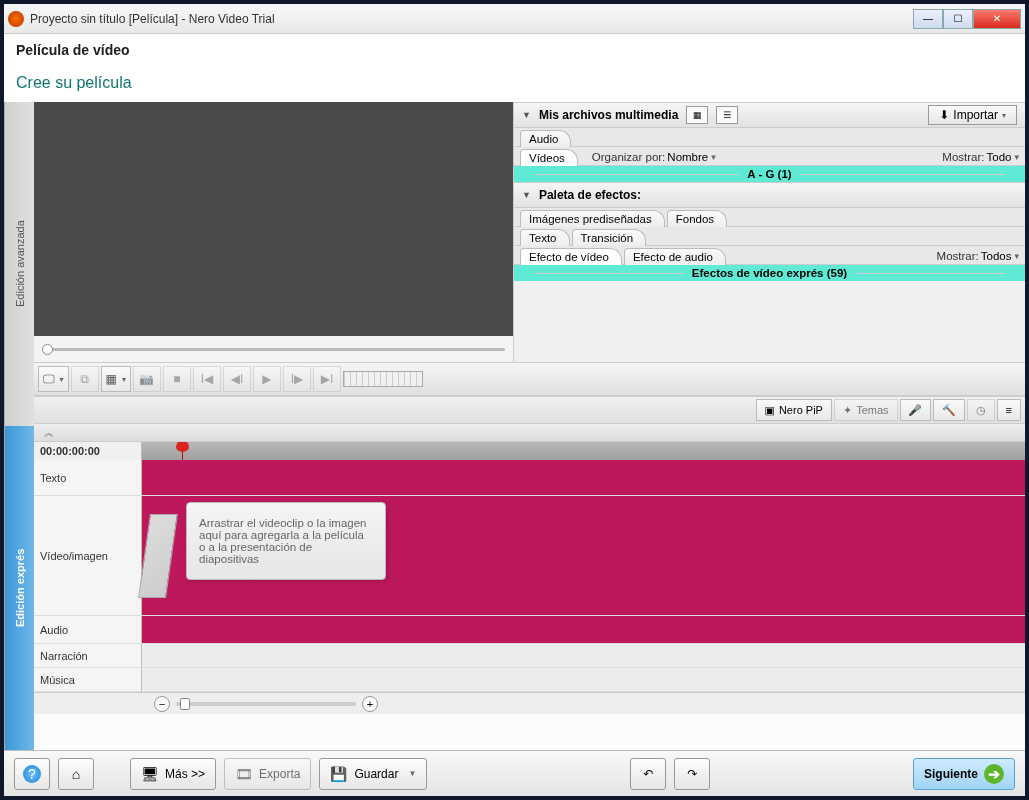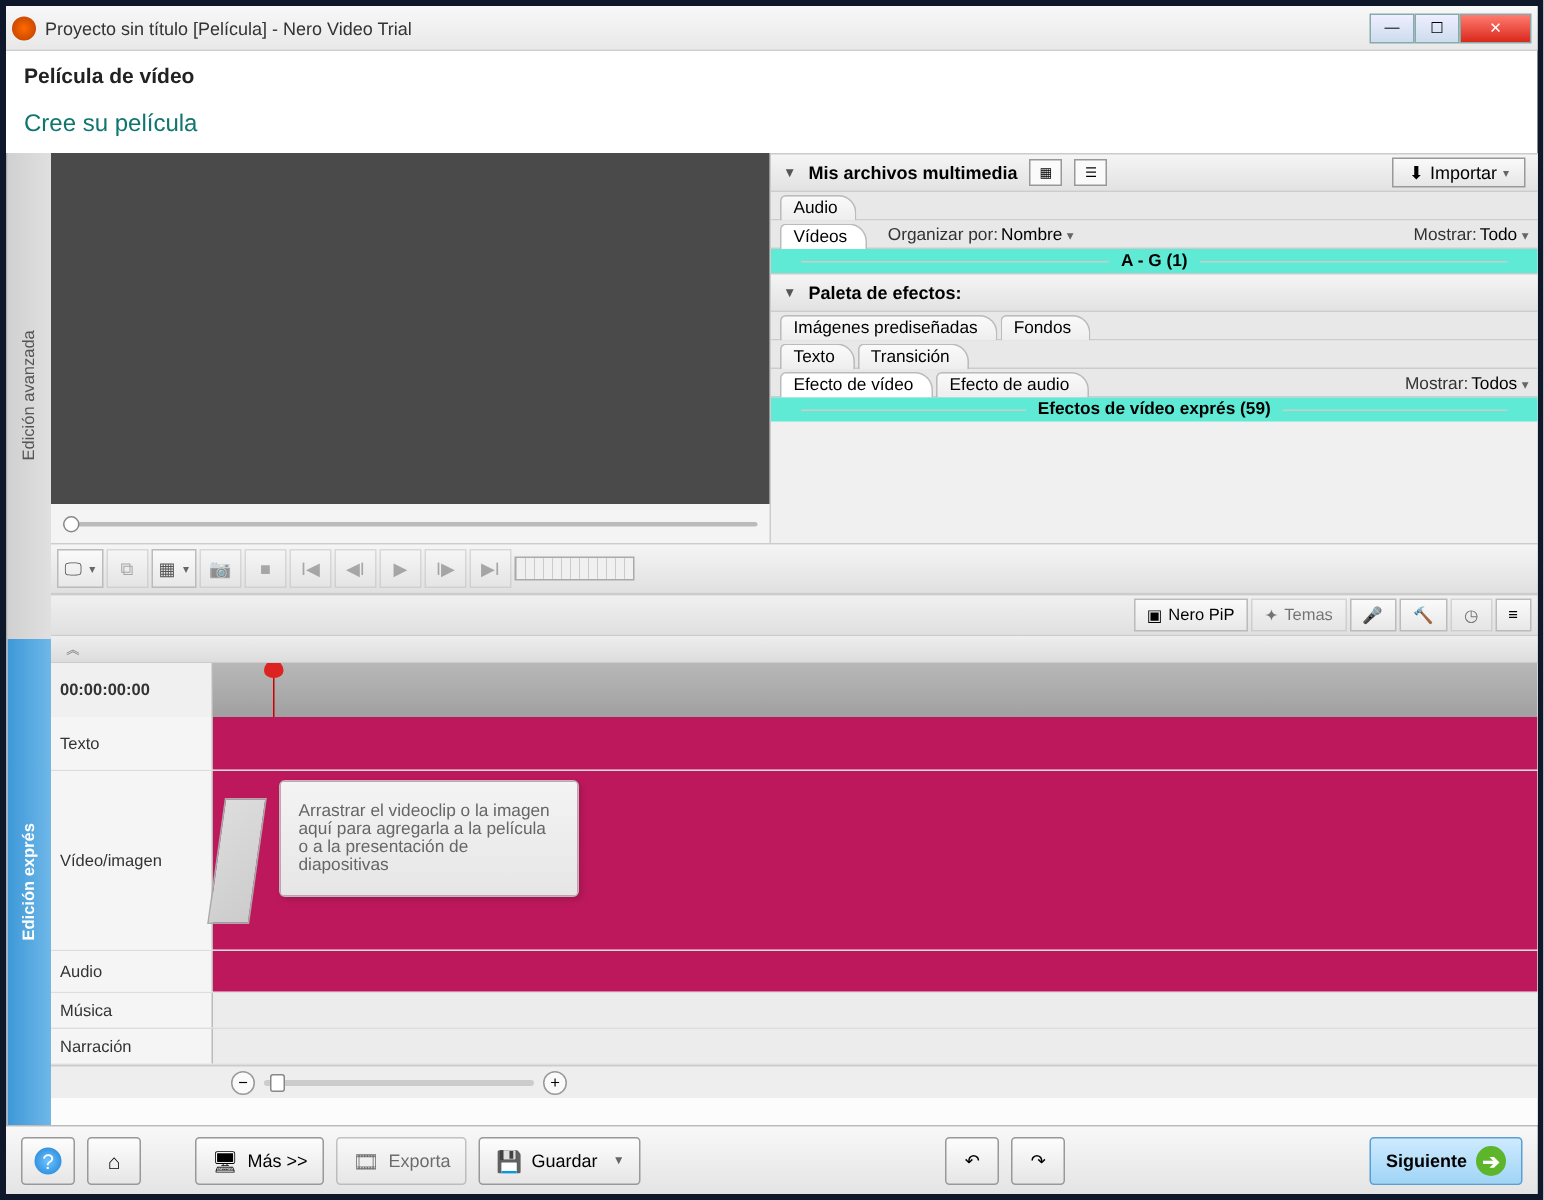--- a/index.html
+++ b/index.html
@@ -56,21 +56,21 @@
 .tb-btn { min-width: 28px; height: 26px; border: 1px solid #bbb; background: linear-gradient(#fafafa,#e8e8e8); display: flex; align-items: center; justify-content: center; font-size: 12px; color: #555; cursor: pointer; padding: 0 4px; gap: 3px; }
 .tb-btn.disabled { opacity: .45; cursor: default; }
 .tb-sep::after { content: "▾"; font-size: 8px; margin-left: 2px; color: #666; }
 .tb-spacer { flex: 1; }
 
 .ruler-bar { height: 16px; background: repeating-linear-gradient(to right,#ccc 0,#ccc 1px,#f0f0f0 1px,#f0f0f0 6px); border: 1px solid #aaa; width: 80px; }
 
 .collapse-bar { height: 18px; background: linear-gradient(#eee,#ddd); display: flex; align-items: center; justify-content: flex-start; padding-left: 10px; border-bottom: 1px solid #ccc; cursor: pointer; font-size: 10px; color: #777; }
 
 .timeline { flex: 1; display: flex; flex-direction: column; background: #fcfcfc; overflow: hidden; }
-.tl-header { height: 36px; display: flex; background: linear-gradient(#b8b8b8,#a0a0a0); }
+.tl-header { height: 18px; display: flex; background: linear-gradient(#b8b8b8,#a0a0a0); }
 .tl-label-col { width: 108px; background: #f0f0f0; border-right: 1px solid #bbb; display: flex; align-items: center; padding: 0 6px; font-size: 11px; font-weight: bold; color: #333; }
 .tl-content { flex: 1; position: relative; }
 .playhead { position: absolute; left: 40px; top: 0; bottom: 0; width: 1px; background: #c00; z-index: 5; }
 .playhead::before { content: ""; position: absolute; top: -2px; left: -6px; width: 13px; height: 12px; background: #d22; border-radius: 50% 50% 50% 50% / 60% 60% 40% 40%; }
 
 .tl-row { display: flex; border-bottom: 1px solid #ddd; }
 .tl-row .tl-label-col { background: #f5f5f5; font-weight: normal; }
 .tl-row.text { height: 36px; }
 .tl-row.video { height: 120px; }
 .tl-row.audio { height: 28px; }
@@ -244,26 +244,26 @@
           <div class="tl-label-col">Vídeo/imagen</div>
           <div class="track">
             <div class="clip-placeholder"></div>
             <div class="drop-hint">Arrastrar el videoclip o la imagen aquí para agregarla a la película o a la presentación de diapositivas</div>
           </div>
         </div>
         <div class="tl-row audio">
           <div class="tl-label-col">Audio</div>
           <div class="track"></div>
         </div>
+        <div class="tl-row narr">
+          <div class="tl-label-col">Narración</div>
+          <div class="track"></div>
+        </div>
         <div class="tl-row music">
           <div class="tl-label-col">Música</div>
-          <div class="track"></div>
-        </div>
-        <div class="tl-row narr">
-          <div class="tl-label-col">Narración</div>
           <div class="track"></div>
         </div>
         <div class="zoom-bar">
           <div class="zoom-btn">−</div>
           <div class="zoom-track">
               <div class="zoom-thumb"></div>
             </div>
           <div class="zoom-btn">+</div>
         </div>
       </div>

